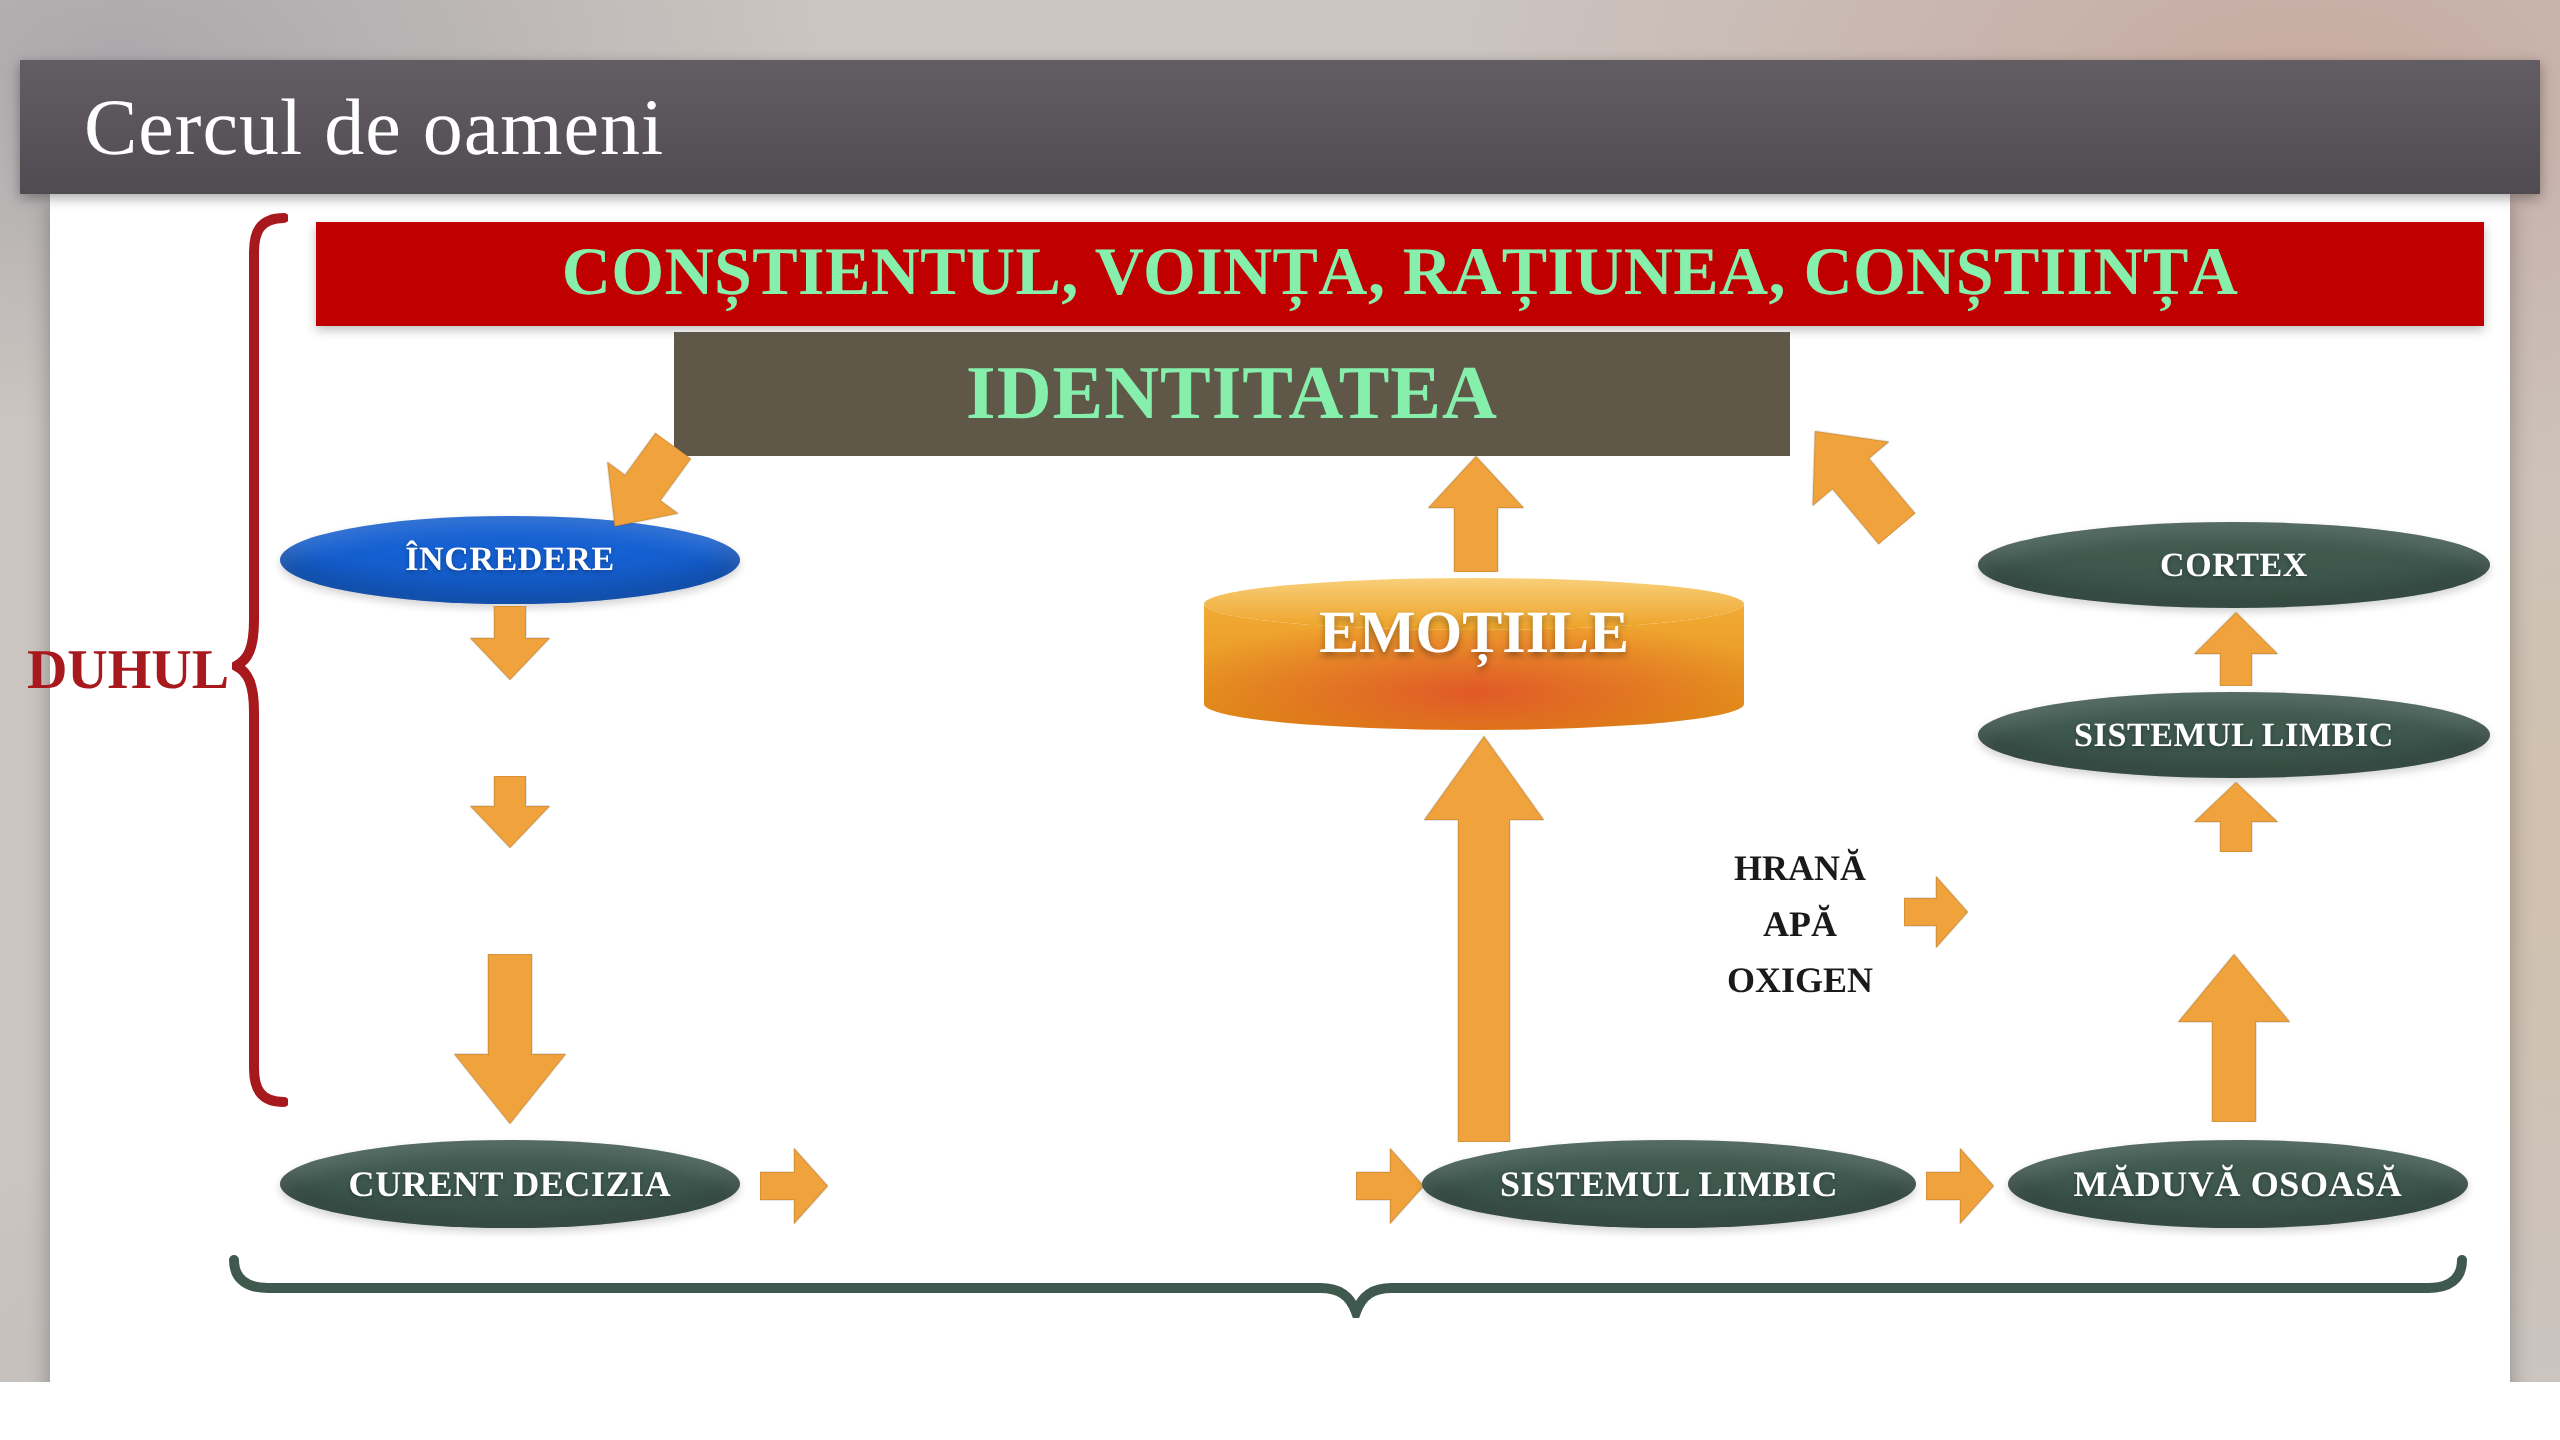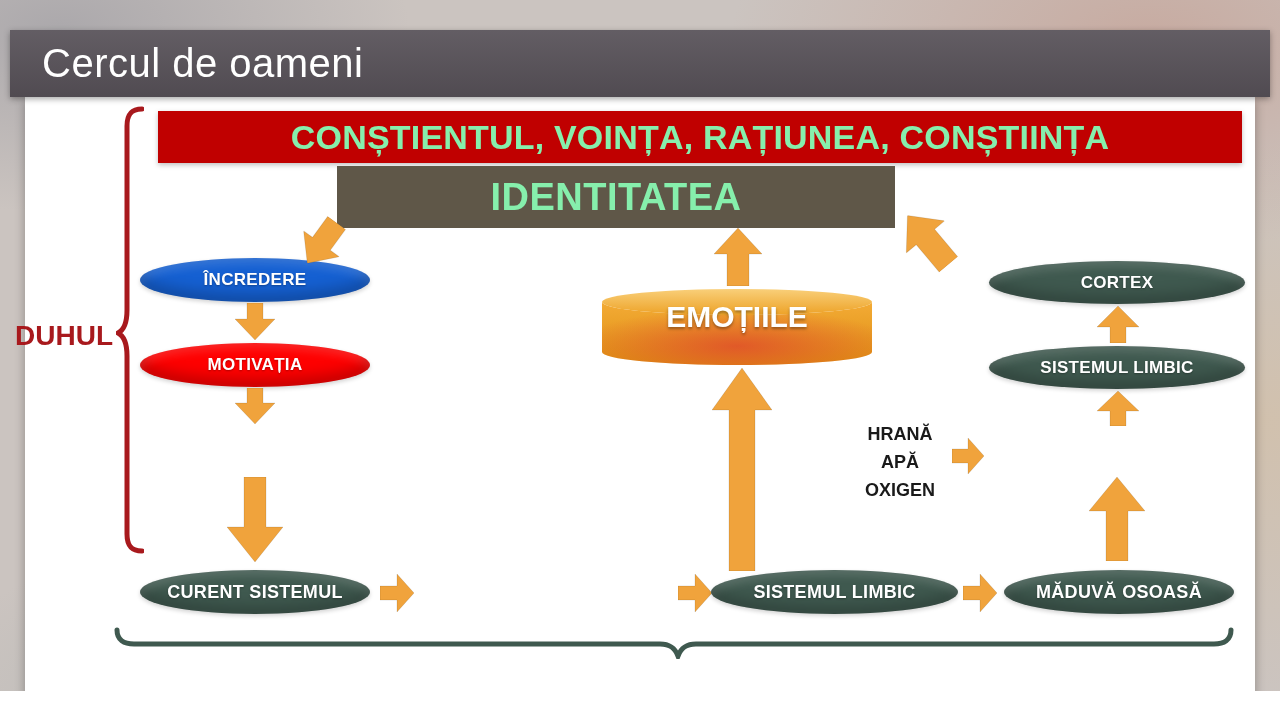--- a/index.html
+++ b/index.html
@@ -1,18 +1,18 @@
 <!DOCTYPE html>
 <html style="--header-bg: #575158; --banner-red: #c00000; --banner-brown: #5f5748; --node-teal: #3f594f; --node-blue: #1560d2; --node-red: #fe0000; --node-green: #00b050; --arrow: #f0a33c; --duhul: #a8191d; --trupul: #3f594f;"><head>
 <meta charset="utf-8">
 <style>
   html,body{margin:0;padding:0;}
   .stage{
     position:relative;width:1280px;height:691px;overflow:hidden;
-    font-family:Liberation Sans, sans-serif;
+    font-family:Liberation Serif, serif;
     background:
       radial-gradient(600px 300px at 1150px 40px, rgba(196,150,135,.55), rgba(196,150,135,0) 70%),
       radial-gradient(500px 260px at 60px 30px, rgba(150,150,158,.6), rgba(150,150,158,0) 70%),
       radial-gradient(700px 400px at 1260px 420px, rgba(214,190,158,.55), rgba(214,190,158,0) 70%),
       radial-gradient(700px 300px at 400px 715px, rgba(150,165,165,.5), rgba(150,165,165,0) 70%),
       #cbc4c0;
   }
   .header{
     position:absolute;left:10px;top:30px;width:1260px;height:67px;
     background:linear-gradient(180deg, rgba(255,255,255,.07), rgba(0,0,0,.08)), var(--header-bg,#575158);
@@ -61,21 +61,20 @@
 
   <div class="banner red">CONȘTIENTUL, VOINȚA, RAȚIUNEA, CONȘTIINȚA</div>
   <div class="banner brown">IDENTITATEA</div>
 
   <svg class="bracesvg brace-left" style="left:116px;top:106px;" width="28" height="448" viewBox="0 0 28 448">
     <path d="M26,3 C14,3 11,10 11,20 L11,204 C11,218 8,224 2,227 C8,230 11,236 11,250 L11,428 C11,438 14,445 26,445"></path>
   </svg>
   <div class="brace-label duhul">DUHUL</div>
 
   <div class="ellipse" style="left: 140px; top: 258px; width: 230px; height: 44px; background: rgb(21, 96, 210);">ÎNCREDERE</div>
-  <div class="ellipse" style="left: 140px; top: 343px; width: 230px; height: 44px; background: rgb(254, 0, 0);">MOTIVAȚIA</div>
 
   <div class="arrow" style="left:300px;top:218px;width:44px;height:50px;transform:rotate(36deg);">
     <svg viewBox="0 0 44 50">
         <polygon points="11,0 33,0 33,26 44,26 22,50 0,26 11,26"></polygon>
       </svg>
   </div>
   <div class="arrow" style="left:235px;top:303px;width:40px;height:37px;">
     <svg viewBox="0 0 40 37">
         <polygon points="12,0 28,0 28,16 40,16 20,37 0,16 12,16"></polygon>
       </svg>
@@ -153,21 +152,21 @@
     <div>HRANĂ</div>
     <div>APĂ</div>
     <div>OXIGEN</div>
   </div>
   <div class="arrow" style="left:952px;top:438px;width:32px;height:36px;">
     <svg viewBox="0 0 32 36">
         <polygon points="0,11 16,11 16,0 32,18 16,36 16,25 0,25"></polygon>
       </svg>
   </div>
 
-  <div class="ellipse teal" style="left:140px;top:570px;width:230px;height:44px;font-size:18px;">CURENT SISTEMUL</div>
+  <div class="ellipse teal" style="left:140px;top:570px;width:230px;height:44px;font-size:18px;">CURENT DECIZIA</div>
   <div class="arrow" style="left:380px;top:574px;width:34px;height:38px;">
     <svg viewBox="0 0 34 38">
         <polygon points="0,12 17,12 17,0 34,19 17,38 17,26 0,26"></polygon>
       </svg>
   </div>
   <div class="arrow" style="left:678px;top:574px;width:34px;height:38px;">
     <svg viewBox="0 0 34 38">
         <polygon points="0,12 17,12 17,0 34,19 17,38 17,26 0,26"></polygon>
       </svg>
   </div>

